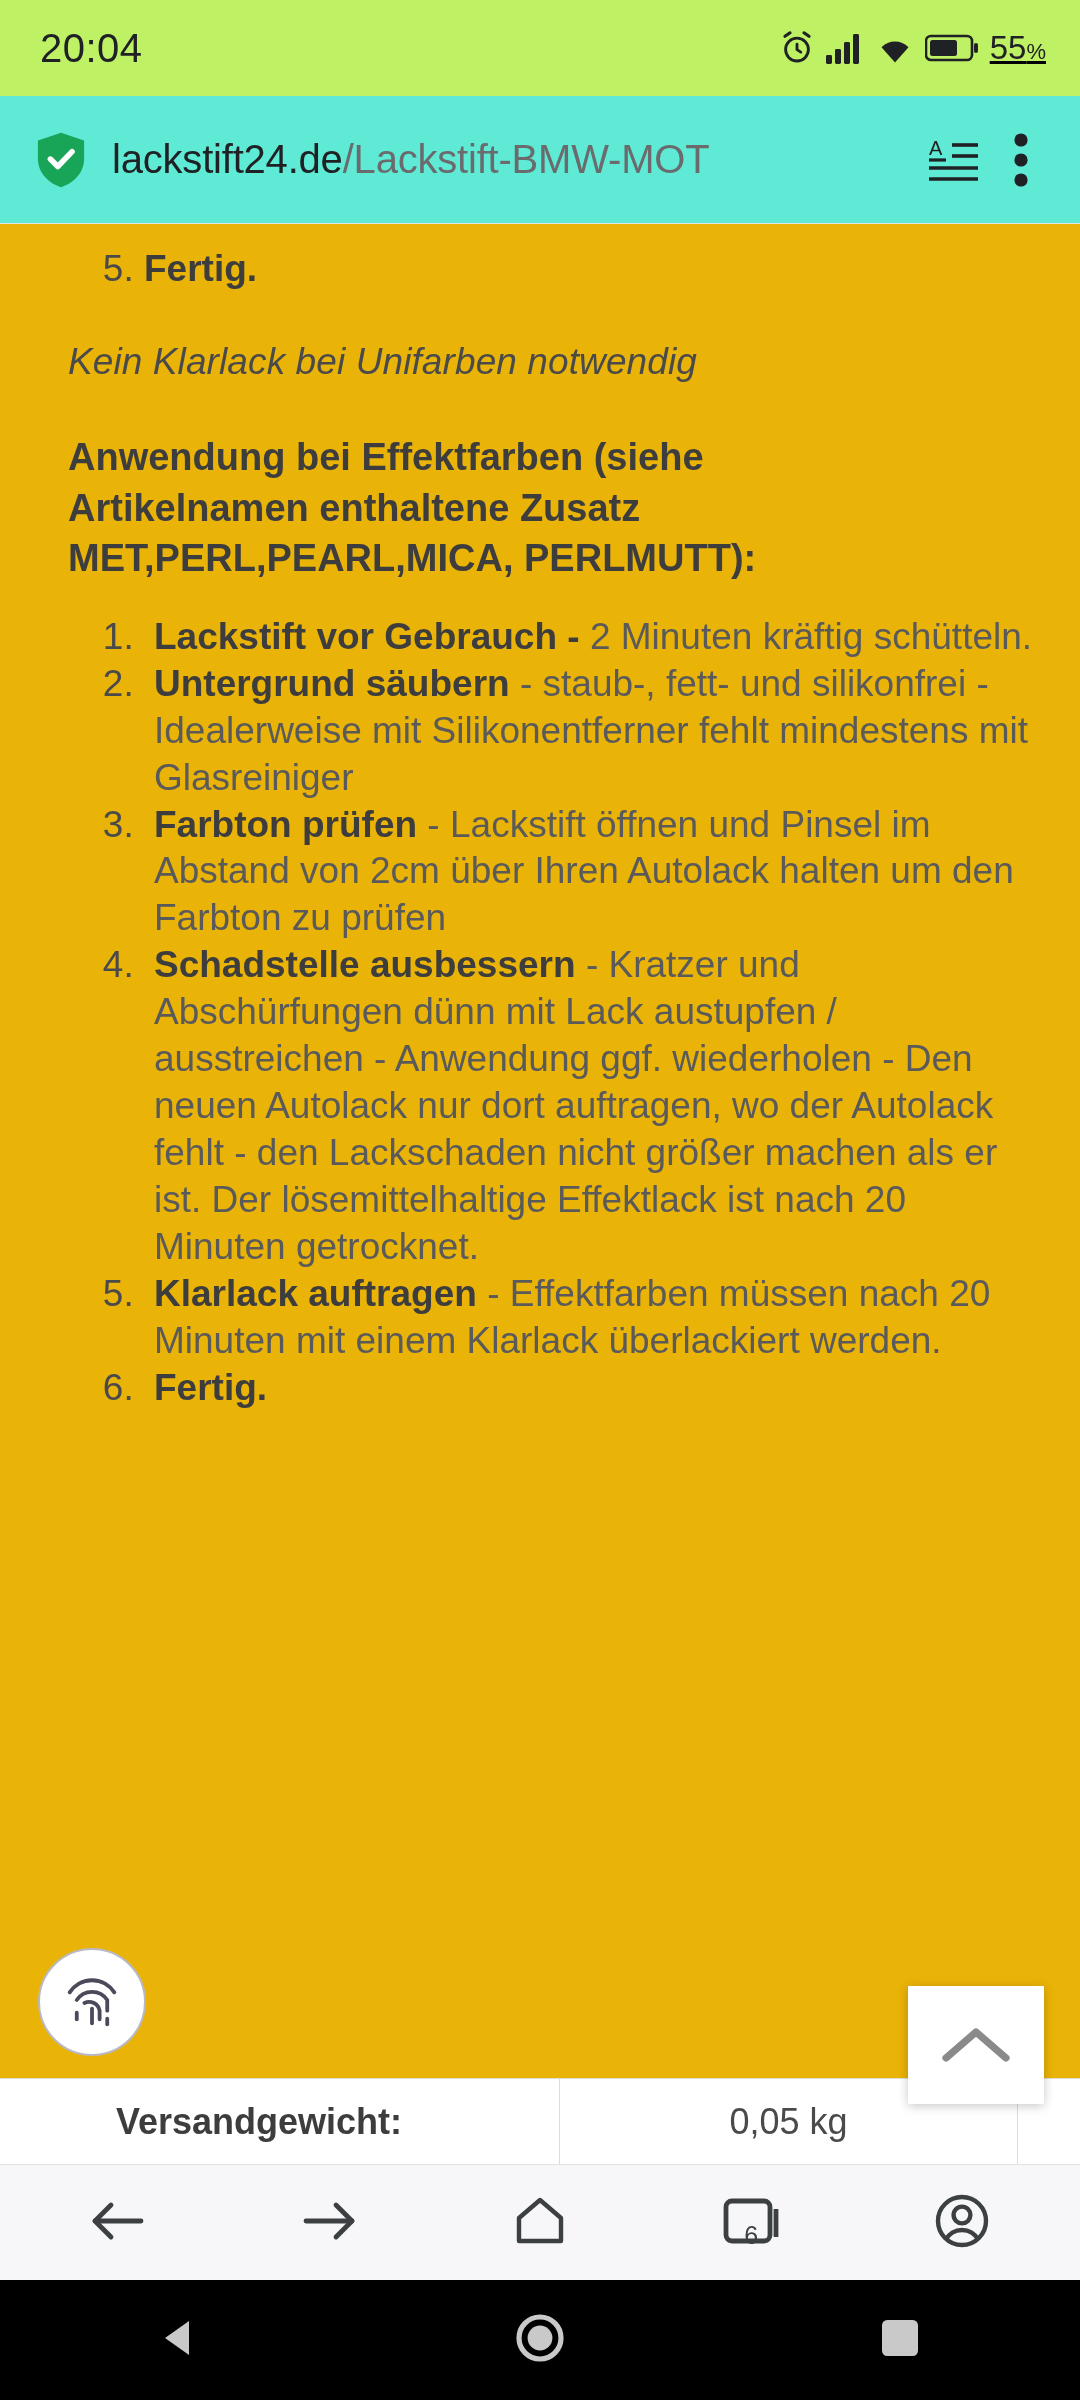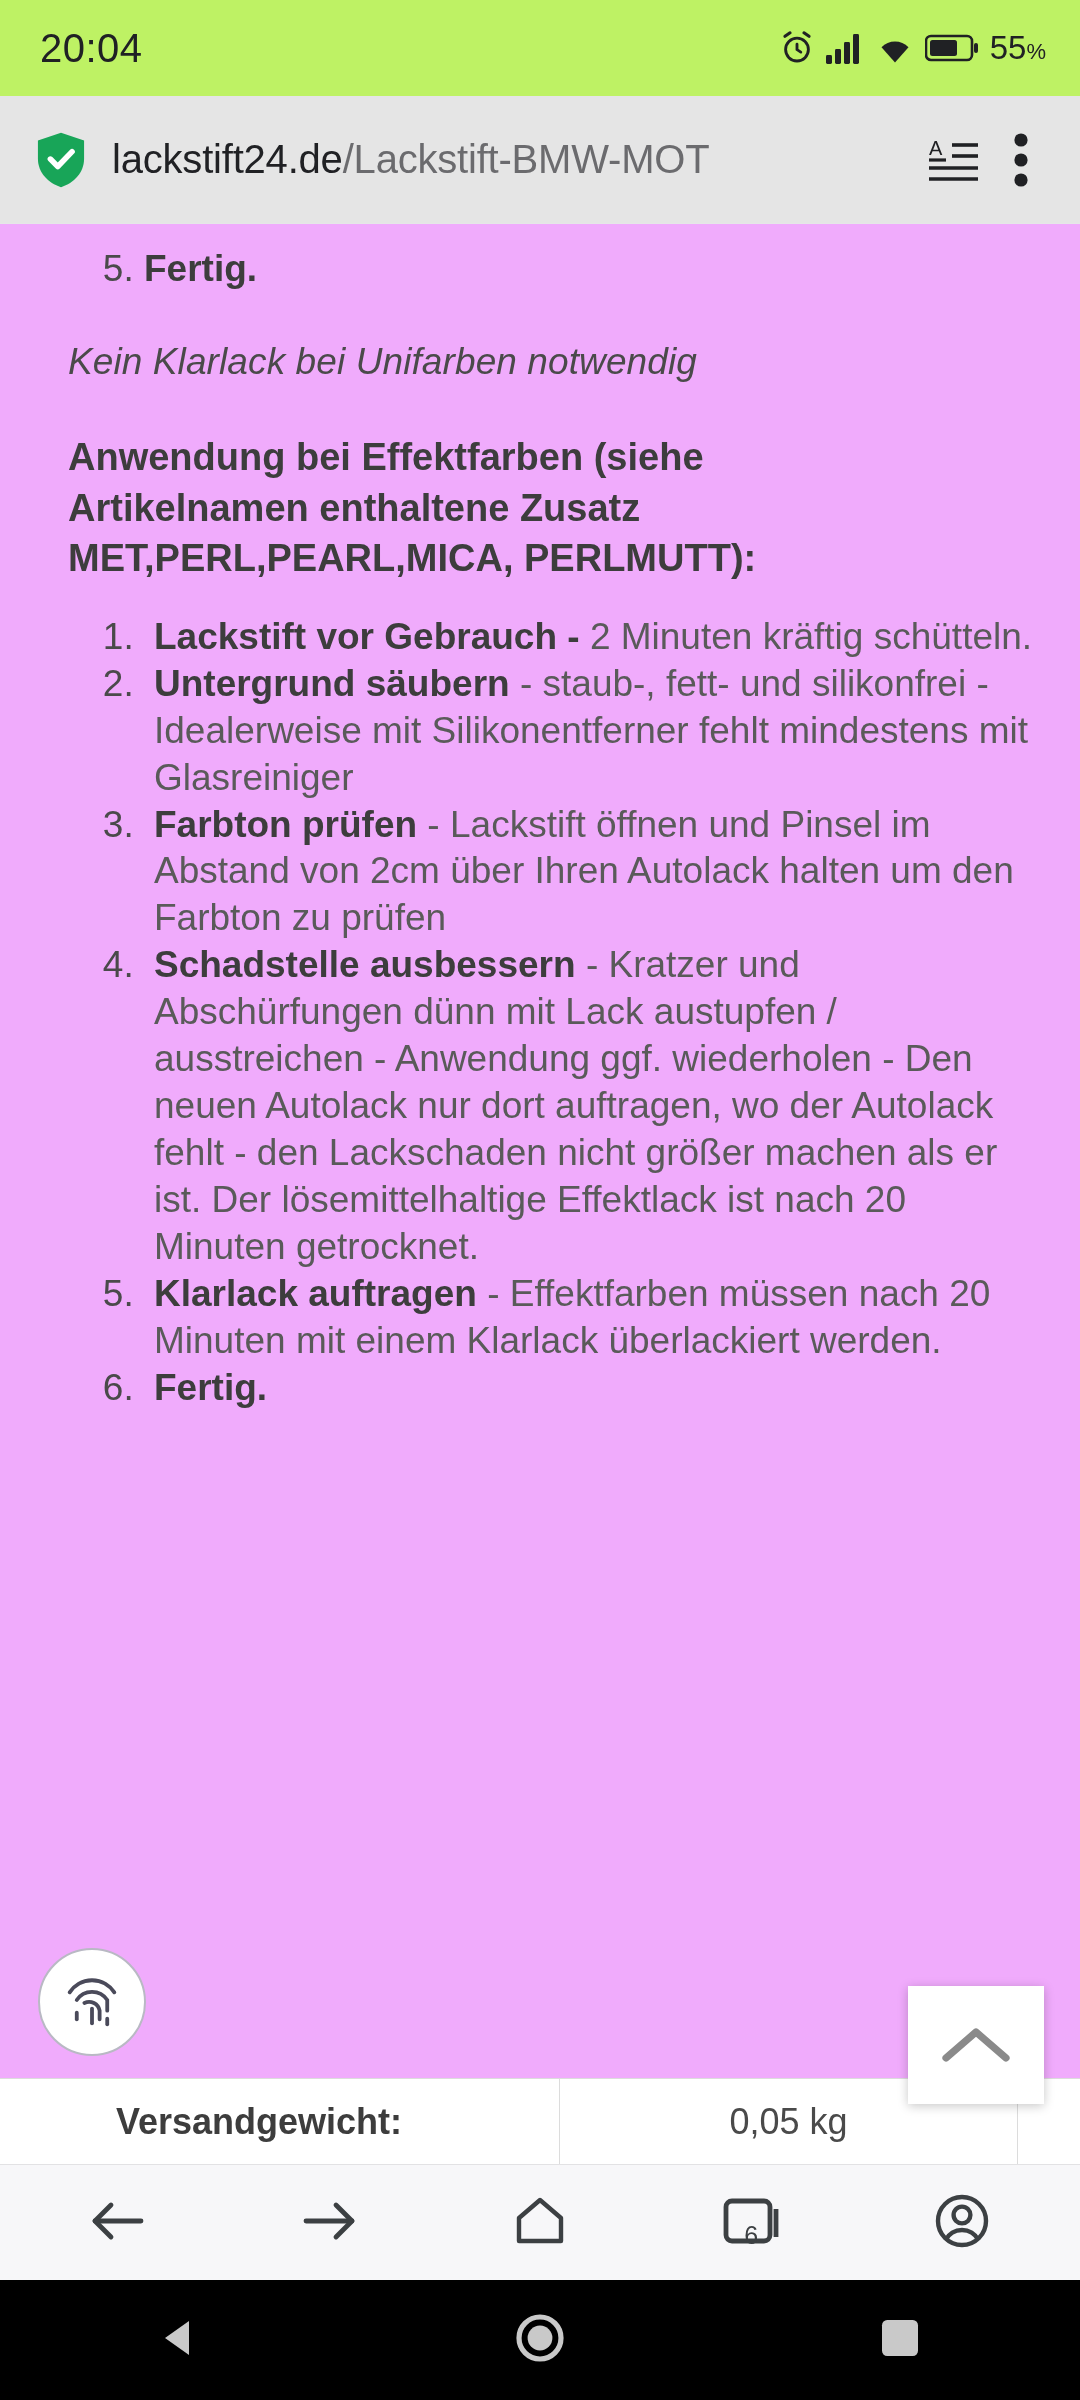--- a/index.html
+++ b/index.html
@@ -30,34 +30,35 @@
   }
   .status-clock {
     font-size: 40px;
     color: #202124;
     letter-spacing: 0.5px;
   }
   .status-icons {
     display: flex;
     align-items: center;
     gap: 9px;
+    text-decoration: underline;
   }
   .status-icons svg { display: block; }
   .battery-pct {
     font-size: 33px;
     color: #202124;
     margin-left: 2px;
   }
   .battery-pct .sub { font-size: 22px; }
 
   
   .url-bar {
     flex: 0 0 128px;
     height: 128px;
-    background: #e5e5e5;
+    background: #5eead4;
     display: flex;
     align-items: center;
     padding: 0 28px 0 28px;
     border-bottom: 1px solid #e6e6e8;
   }
   .shield-wrap {
     width: 66px; height: 66px;
     display: flex; align-items: center; justify-content: center;
     flex: 0 0 66px;
   }
@@ -79,21 +80,21 @@
     width: 72px; height: 72px;
     display: flex; align-items: center; justify-content: center;
   }
   .url-action.menu { width: 62px; }
 
   
   .page {
     flex: 1 1 auto;
     position: relative;
     overflow: hidden;
-    background: #f0abfc;
+    background: #eab308;
     padding: 0 26px;
   }
   .content {
     padding-top: 22px;
     color: #4a4a4a;
     font-size: 37px;
     line-height: 1.27;
   }
   ol.top-list {
     margin: 0;

